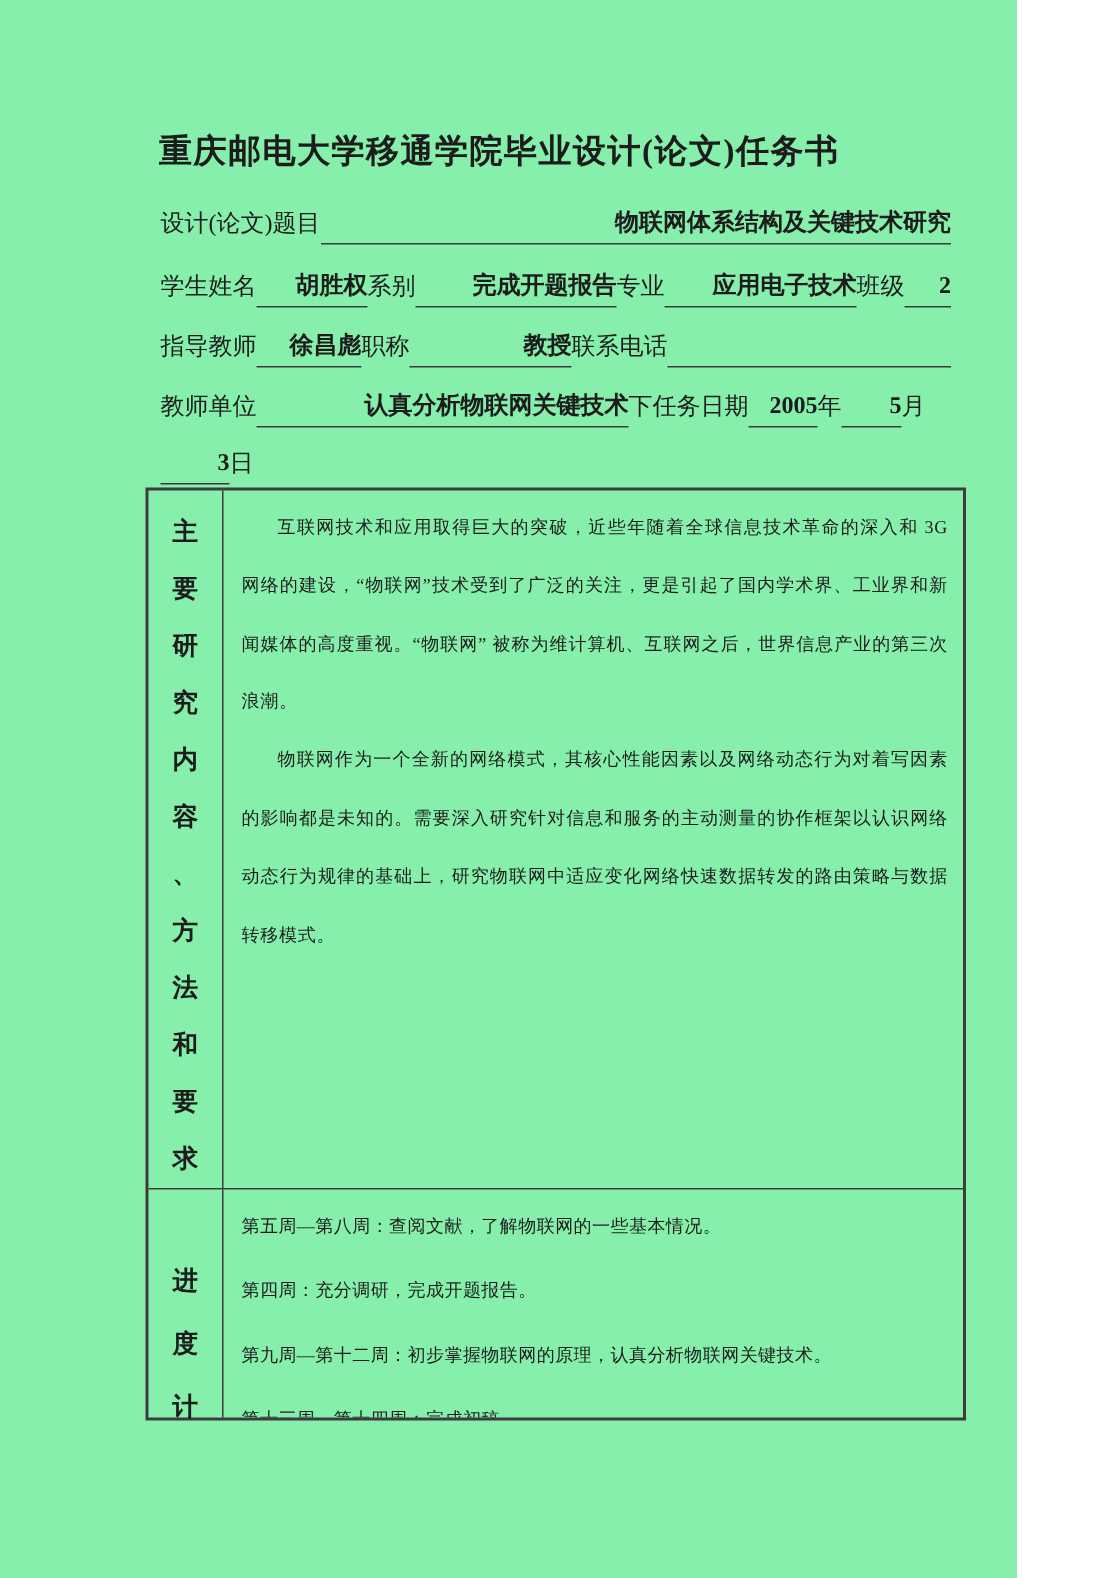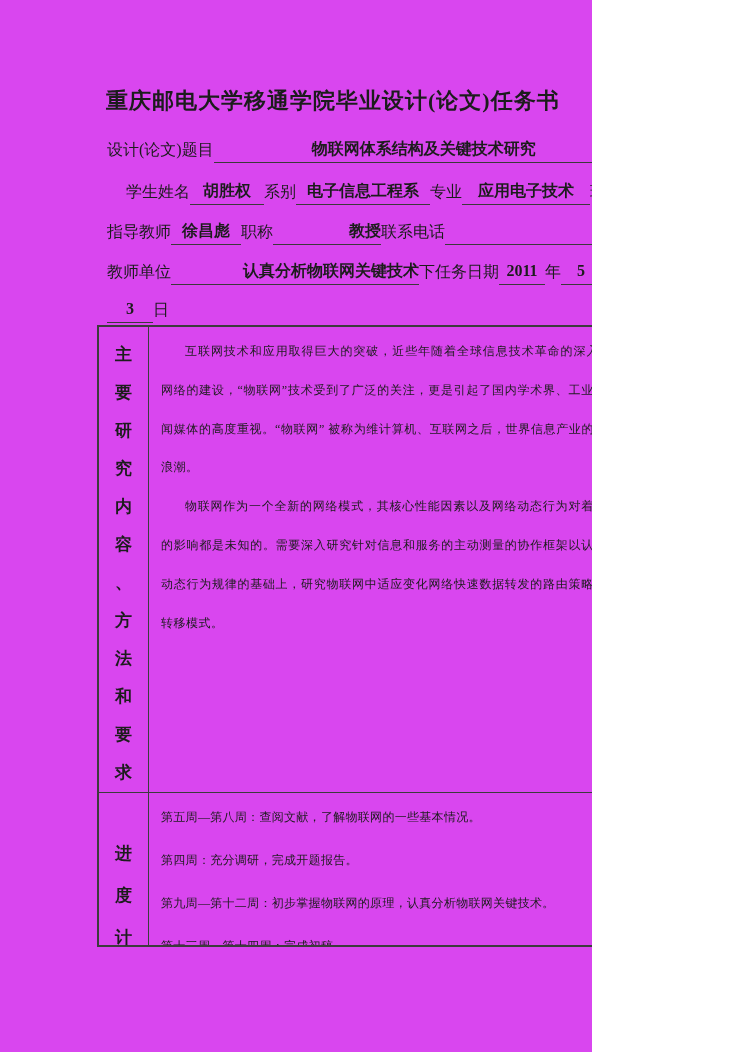--- a/index.html
+++ b/index.html
@@ -1,42 +1,42 @@
 <!DOCTYPE html>
 <html><head>
 <meta charset="utf-8">
 <style>
   * { margin:0; padding:0; box-sizing:border-box; }
   html,body { background:#ffffff; }
   .page {
     position:relative;
-    width:592px; height:1052px;
-    background:#d946ef;
+    width:678px; height:1052px;
+    background:#86efac;
     font-family:"Liberation Serif","DejaVu Serif",serif;
     color:#1c1c1c;
     overflow:hidden;
   }
   .doc-title {
     position:absolute; left:106px; top:86px;
     font-size:22px; font-weight:bold; letter-spacing:1px;
     white-space:nowrap;
   }
   .form-line {
     position:absolute; left:107px; width:527px;
     display:flex; align-items:flex-end;
     font-size:16px; line-height:22px; white-space:nowrap;
   }
-  .fl-1 { top:138px; } .fl-2 { top:180px;margin-left:19px; } .fl-3 { top:220px; }
+  .fl-1 { top:138px; } .fl-2 { top:180px; } .fl-3 { top:220px; }
   .fl-4 { top:260px; } .fl-5 { top:298px; }
   .lbl { flex:0 0 auto; padding-bottom:2px; }
   .ul {
     display:inline-block;
     border-bottom:1px solid #3a3a3a;
     padding-bottom:2px;
-    text-align:center;
+    text-align:right;
     font-weight:bold;
     min-height:22px;
   }
   .ul.left { text-align:right; padding-left:8px; }
   .grow { flex:1 1 auto; }
   .w74{width:74px;} .w134{width:134px;} .w128{width:128px;}
   .w70{width:70px;} .w108{width:108px;} .w248{width:248px;}
   .w46{width:46px;} .w40{width:40px;}
   .task-table {
     position:absolute; left:97px; top:325px;
@@ -79,41 +79,41 @@
 
   <div class="form-line fl-1">
     <span class="lbl">设计(论文)题目</span>
     <span class="ul grow">物联网体系结构及关键技术研究</span>
   </div>
 
   <div class="form-line fl-2">
     <span class="lbl">学生姓名</span>
     <span class="ul w74">胡胜权</span>
     <span class="lbl">系别</span>
-    <span class="ul w134">电子信息工程系</span>
+    <span class="ul w134">完成开题报告</span>
     <span class="lbl">专业</span>
     <span class="ul w128">应用电子技术</span>
     <span class="lbl">班级</span>
     <span class="ul grow">2</span>
   </div>
 
   <div class="form-line fl-3">
     <span class="lbl">指导教师</span>
     <span class="ul w70">徐昌彪</span>
     <span class="lbl">职称</span>
     <span class="ul w108 left">教授</span>
     <span class="lbl">联系电话</span>
     <span class="ul grow"></span>
   </div>
 
   <div class="form-line fl-4">
     <span class="lbl">教师单位</span>
     <span class="ul w248 left">认真分析物联网关键技术</span>
     <span class="lbl">下任务日期</span>
-    <span class="ul w46">2011</span>
+    <span class="ul w46">2005</span>
     <span class="lbl">年</span>
     <span class="ul w40">5</span>
     <span class="lbl">月</span>
   </div>
 
   <div class="form-line fl-5">
     <span class="ul w46">3</span>
     <span class="lbl">日</span>
   </div>
 

